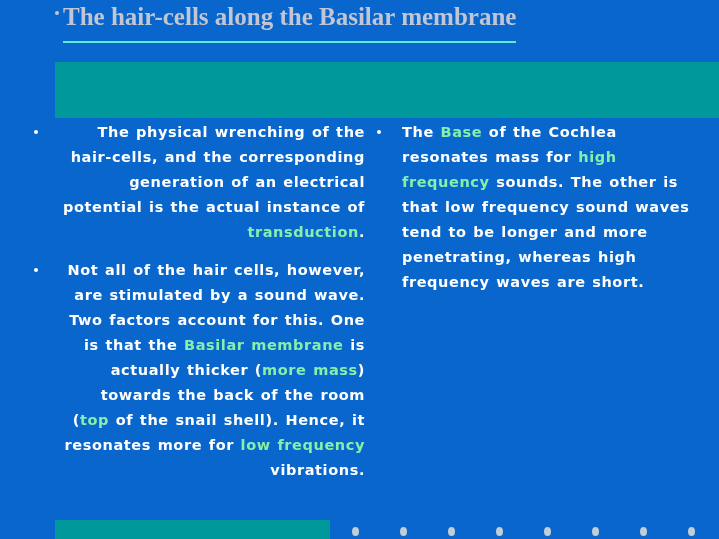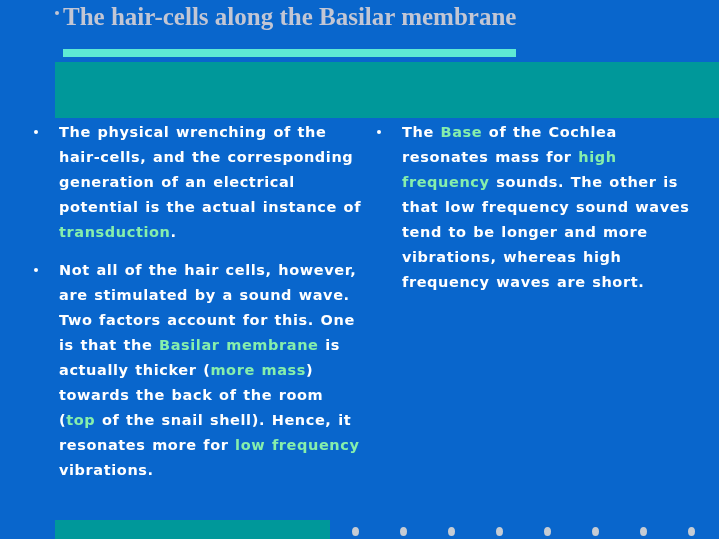--- a/index.html
+++ b/index.html
@@ -51,40 +51,40 @@
     position: relative;
     font-family: "Liberation Serif", "DejaVu Serif", serif;
     font-weight: bold;
     font-size: 25px;
     line-height: 29px;
     color: #c2c6d4;
     white-space: nowrap;
     padding-left: 8px;
   }
   .title-line .t-underline {
-    border-bottom: 8px solid #5eead4;
+    border-bottom: 2px solid #5eead4;
     display: inline-block;
-    padding-bottom: 18px;
+    padding-bottom: 10px;
   }
   .title-bullet {
     position: absolute;
     left: 0px;
     top: 9px;
     width: 4px;
     height: 4px;
     border-radius: 50%;
     background: #c2c6d4;
   }
 
   
   .col {
     position: absolute;
     top: 120px;
   }
-  .col-left  { left: 25px;  width: 340px; }
+  .col-left  { left: 25px;  width: 340px; text-align: right; }
   .col-right { left: 368px; width: 340px; }
 
   .bullet-item {
     position: relative;
     padding-left: 34px;
     margin-bottom: 13px;
     font-family: "DejaVu Sans", sans-serif;
     font-weight: bold;
     font-size: 14.5px;
     line-height: 25px;
@@ -133,21 +133,21 @@
       <span class="t-underline">The hair-cells along the Basilar membrane</span>
     </div>
   </div>
 
   <div class="col col-left">
       <div class="bullet-item"><span class="bullet-dot"></span><span>The physical wrenching of the hair-cells, and the corresponding generation of an electrical potential is the actual instance of </span><span class="hl">transduction</span><span>.</span></div>
       <div class="bullet-item"><span class="bullet-dot"></span><span>Not all of the hair cells, however, are stimulated by a sound wave. Two factors account for this.  One is that the </span><span class="hl">Basilar membrane</span><span> is actually thicker (</span><span class="hl">more mass</span><span>) towards the back of the room (</span><span class="hl">top</span><span> of the snail shell).  Hence, it resonates more for </span><span class="hl">low frequency</span><span> vibrations.</span></div>
     </div>
 
   <div class="col col-right">
-      <div class="bullet-item"><span class="bullet-dot"></span><span>The </span><span class="hl">Base</span><span> of the Cochlea resonates mass for </span><span class="hl">high frequency</span><span> sounds.  The other is that low frequency sound waves tend to be longer and more vibrations, whereas high frequency waves are short.</span></div>
+      <div class="bullet-item"><span class="bullet-dot"></span><span>The </span><span class="hl">Base</span><span> of the Cochlea resonates mass for </span><span class="hl">high frequency</span><span> sounds.  The other is that low frequency sound waves tend to be longer and more penetrating, whereas high frequency waves are short.</span></div>
     </div>
 
   <div class="teal-footer-block"></div>
 
   <div class="footer-dots">
       <span class="footer-dot" style="left: 0px; background: rgb(197, 204, 212);"></span>
       <span class="footer-dot" style="left: 48px; background: rgb(197, 204, 212);"></span>
       <span class="footer-dot" style="left: 96px; background: rgb(197, 204, 212);"></span>
       <span class="footer-dot" style="left: 144px; background: rgb(197, 204, 212);"></span>
       <span class="footer-dot" style="left: 192px; background: rgb(197, 204, 212);"></span>

